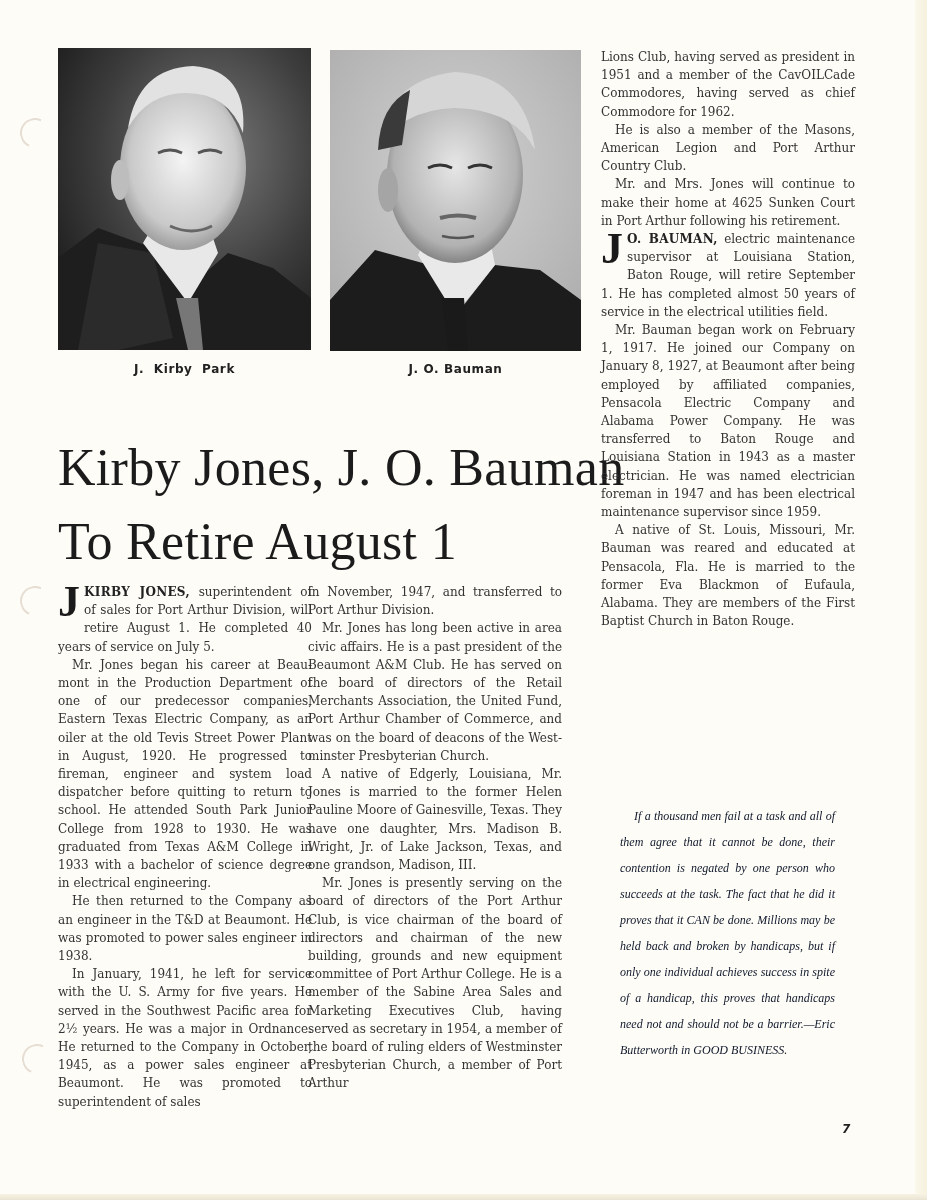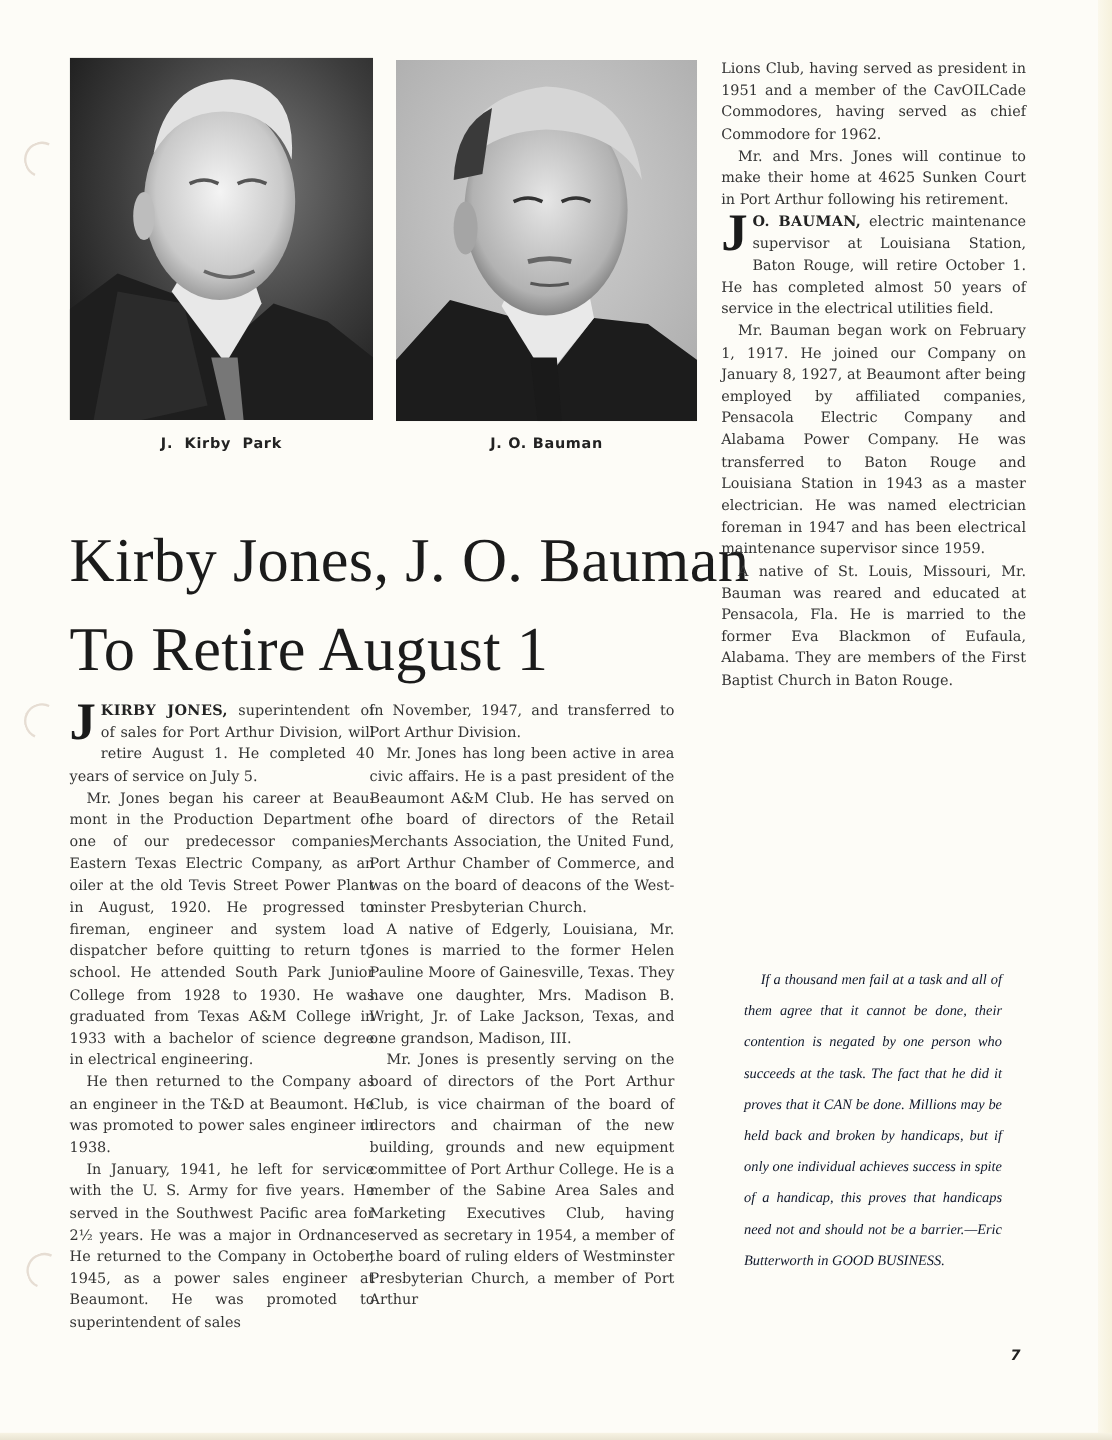--- a/index.html
+++ b/index.html
@@ -142,24 +142,25 @@
 
 <div class="col" style="left:308px; top:583px;">
   <p class="lead">in November, 1947, and transferred to Port Arthur Division.</p>
   <p>Mr. Jones has long been active in area civic affairs. He is a past presi­dent of the Beaumont A&amp;M Club. He has served on the board of direc­tors of the Retail Merchants Associa­tion, the United Fund, Port Arthur Chamber of Commerce, and was on the board of deacons of the West­minster Presbyterian Church.</p>
   <p>A native of Edgerly, Louisiana, Mr. Jones is married to the former Helen Pauline Moore of Gainesville, Texas. They have one daughter, Mrs. Madi­son B. Wright, Jr. of Lake Jackson, Texas, and one grandson, Madison, III.</p>
   <p>Mr. Jones is presently serving on the board of directors of the Port Arthur Club, is vice chairman of the board of directors and chairman of the new building, grounds and new equipment committee of Port Arthur College. He is a member of the Sabine Area Sales and Marketing Executives Club, having served as secretary in 1954, a member of the board of rul­ing elders of Westminster Presbyterian Church, a member of Port Arthur</p>
 </div>
 
 <div class="col" style="left:601px; top:48px;">
   <p class="lead">Lions Club, having served as president in 1951 and a member of the CavOIL­Cade Commodores, having served as chief Commodore for 1962.</p>
+  <p>He is also a member of the Masons, American Legion and Port Arthur Country Club.</p>
   <p>Mr. and Mrs. Jones will continue to make their home at 4625 Sunken Court in Port Arthur following his retirement.</p>
   <p class="lead">
     <span class="dropcap">J</span>
-    <span class="lead-name">O. BAUMAN,</span><span> electric maintenance supervisor at Louisiana Station, Baton Rouge, will retire October 1. He has completed almost 50 years of service in the electrical utilities field.</span>
+    <span class="lead-name">O. BAUMAN,</span><span> electric maintenance supervisor at Louisiana Station, Baton Rouge, will retire September 1. He has completed almost 50 years of service in the electrical utilities field.</span>
   </p>
   <p>Mr. Bauman began work on Febru­ary 1, 1917. He joined our Company on January 8, 1927, at Beaumont after being employed by affiliated com­panies, Pensacola Electric Company and Alabama Power Company. He was transferred to Baton Rouge and Louisiana Station in 1943 as a master electrician. He was named electrician foreman in 1947 and has been electri­cal maintenance supervisor since 1959.</p>
   <p>A native of St. Louis, Missouri, Mr. Bauman was reared and educated at Pensacola, Fla. He is married to the former Eva Blackmon of Eufaula, Alabama. They are members of the First Baptist Church in Baton Rouge.</p>
 </div>
 
 <div class="quote">
   <p>If a thousand men fail at a task and all of them agree that it cannot be done, their conten­tion is negated by one person who succeeds at the task. The fact that he did it proves that it CAN be done. Millions may be held back and broken by handicaps, but if only one individual achieves suc­cess in spite of a handicap, this proves that handicaps need not and should not be a barrier.—Eric Butterworth in GOOD BUSI­NESS.</p>
 </div>
 
 <div class="page-number">7</div>

